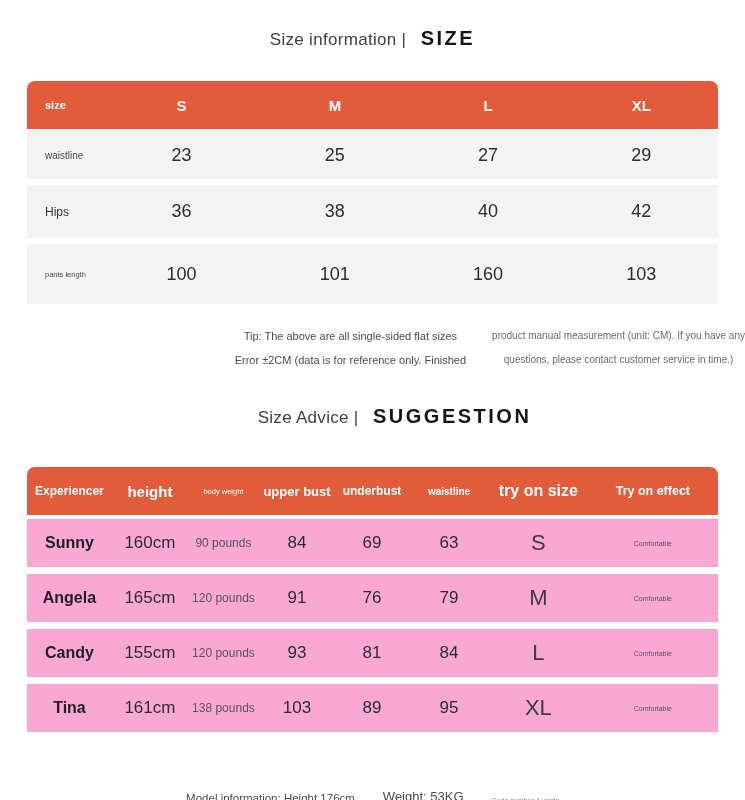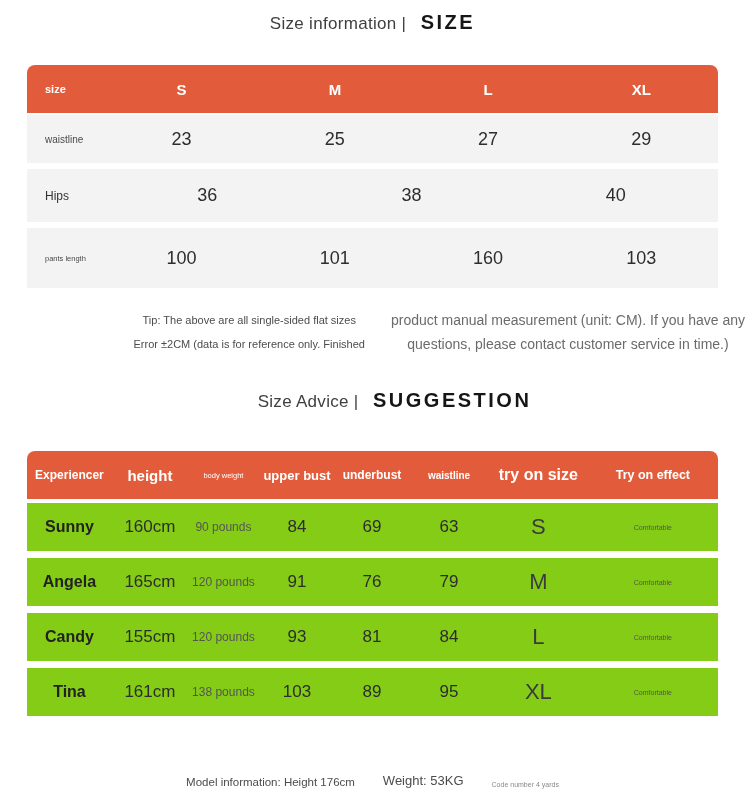--- a/index.html
+++ b/index.html
@@ -1,19 +1,19 @@
 <!DOCTYPE html>
 <html><head>
 <meta charset="utf-8">
 <style>
   * { margin:0; padding:0; box-sizing:border-box; }
   html,body { width:745px; height:800px; background:#ffffff; overflow:hidden;
               font-family:"Liberation Sans", sans-serif; }
 
-  .section-title { text-align:center; padding-top:11px; }
+  .section-title { text-align:center; padding-top:27px; }
   .section-title .t-left  { font-size:17px; color:#3f3f3f; letter-spacing:0.3px; }
   .section-title .t-right { font-size:20px; font-weight:bold; color:#161616;
                             letter-spacing:2.5px; margin-left:10px; }
 
   .size-table { margin:31px 27px 0 27px; }
   .tbl-header { display:flex; align-items:center; height:48px;
                 background:#e25c3b; border-radius:8px 8px 0 0; color:#ffffff; }
   .t1-label-col { width:78px; padding-left:18px; text-align:left; }
   .t1-col { flex:1; text-align:center; }
   .t1-head-label { font-size:11px; font-weight:bold; }
@@ -22,25 +22,25 @@
   .t1-row.first { margin-top:2px; }
   .t1-row.r0 { height:48px; } .t1-row.r1 { height:53px; } .t1-row.r2 { height:60px; }
   .t1-rowlabel-0 { font-size:10px; color:#4a4a4a; }
   .t1-rowlabel-1 { font-size:12px; color:#333333; }
   .t1-rowlabel-2 { font-size:7.5px; color:#4a4a4a; }
   .t1-val { font-size:18px; color:#2d2d2d; }
 
   .tip-block { display:flex; justify-content:flex-end; margin-top:20px; gap:26px; }
   .tip-col { text-align:center; line-height:24px; }
   .tip-left  { font-size:11px; color:#4c4c4c; }
-  .tip-right { font-size:14px;  color:#6b6b6b; }
+  .tip-right { font-size:10px;  color:#6b6b6b; }
 
   .advice-title { padding-top:33px;padding-left:44px; }
   .advice-table { margin:39px 27px 0 27px; }
-  .t2-row { display:flex; align-items:center; background:#84cc16; margin-top:7px; height:48px; }
+  .t2-row { display:flex; align-items:center; background:#f9a8d4; margin-top:7px; height:48px; }
   .t2-row.first { margin-top:4px; }
   .t2-cell { text-align:center; }
   .w0{width:86px;} .w1{width:77px;} .w2{width:72px;} .w3{width:77px;}
   .w4{width:75px;} .w5{width:81px;} .w6{width:100px;} .w7{width:132px;}
   .h0{font-size:12px;font-weight:bold;} .h1{font-size:15px;font-weight:bold;}
   .h2{font-size:7.5px;} .h3{font-size:13px;font-weight:bold;}
   .h4{font-size:12px;font-weight:bold;} .h5{font-size:10px;font-weight:bold;}
   .h6{font-size:16px;font-weight:bold;} .h7{font-size:12.5px;font-weight:bold;}
   .d0{font-size:16px;font-weight:600;color:#222;} .d1{font-size:17px;color:#2d2d2d;}
   .d2{font-size:12px;color:#555;} .d3{font-size:17px;color:#2d2d2d;}
@@ -76,20 +76,21 @@
     <div class="t1-col t1-val">25</div>
     <div class="t1-col t1-val">27</div>
     <div class="t1-col t1-val">29</div>
   </div>
 
   <div class="t1-row r1">
     <div class="t1-label-col t1-rowlabel-1">Hips</div>
     <div class="t1-col t1-val">36</div>
     <div class="t1-col t1-val">38</div>
     <div class="t1-col t1-val">40</div>
+    <div class="t1-col t1-val">42</div>
   </div>
 
   <div class="t1-row r2">
     <div class="t1-label-col t1-rowlabel-2">pants length</div>
     <div class="t1-col t1-val">100</div>
     <div class="t1-col t1-val">101</div>
     <div class="t1-col t1-val">160</div>
     <div class="t1-col t1-val">103</div>
   </div>
 </div>

